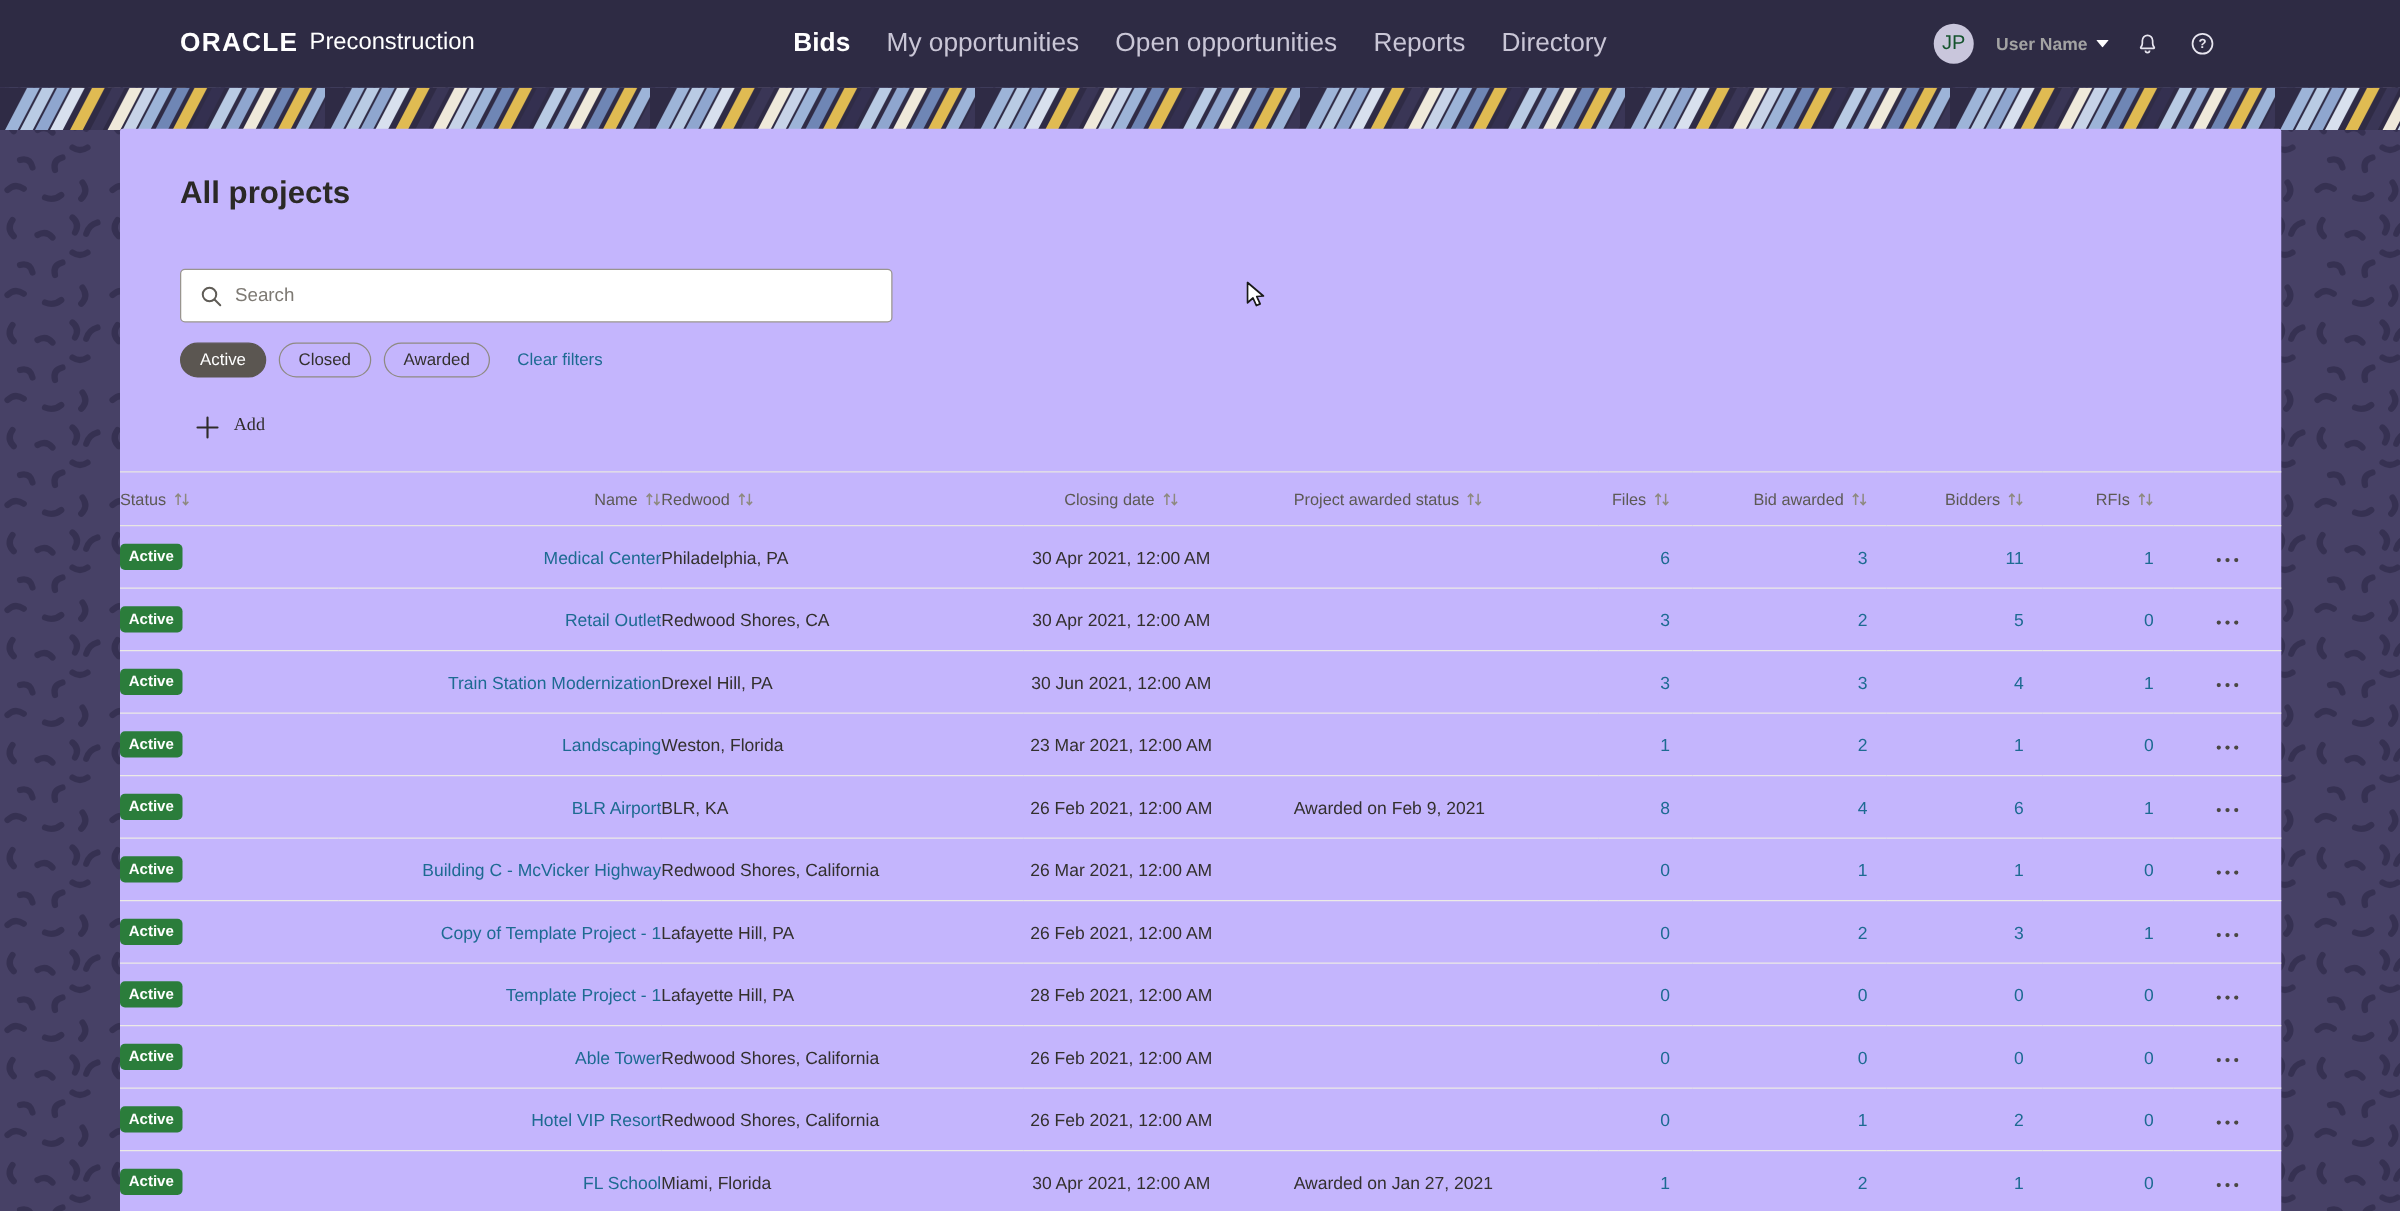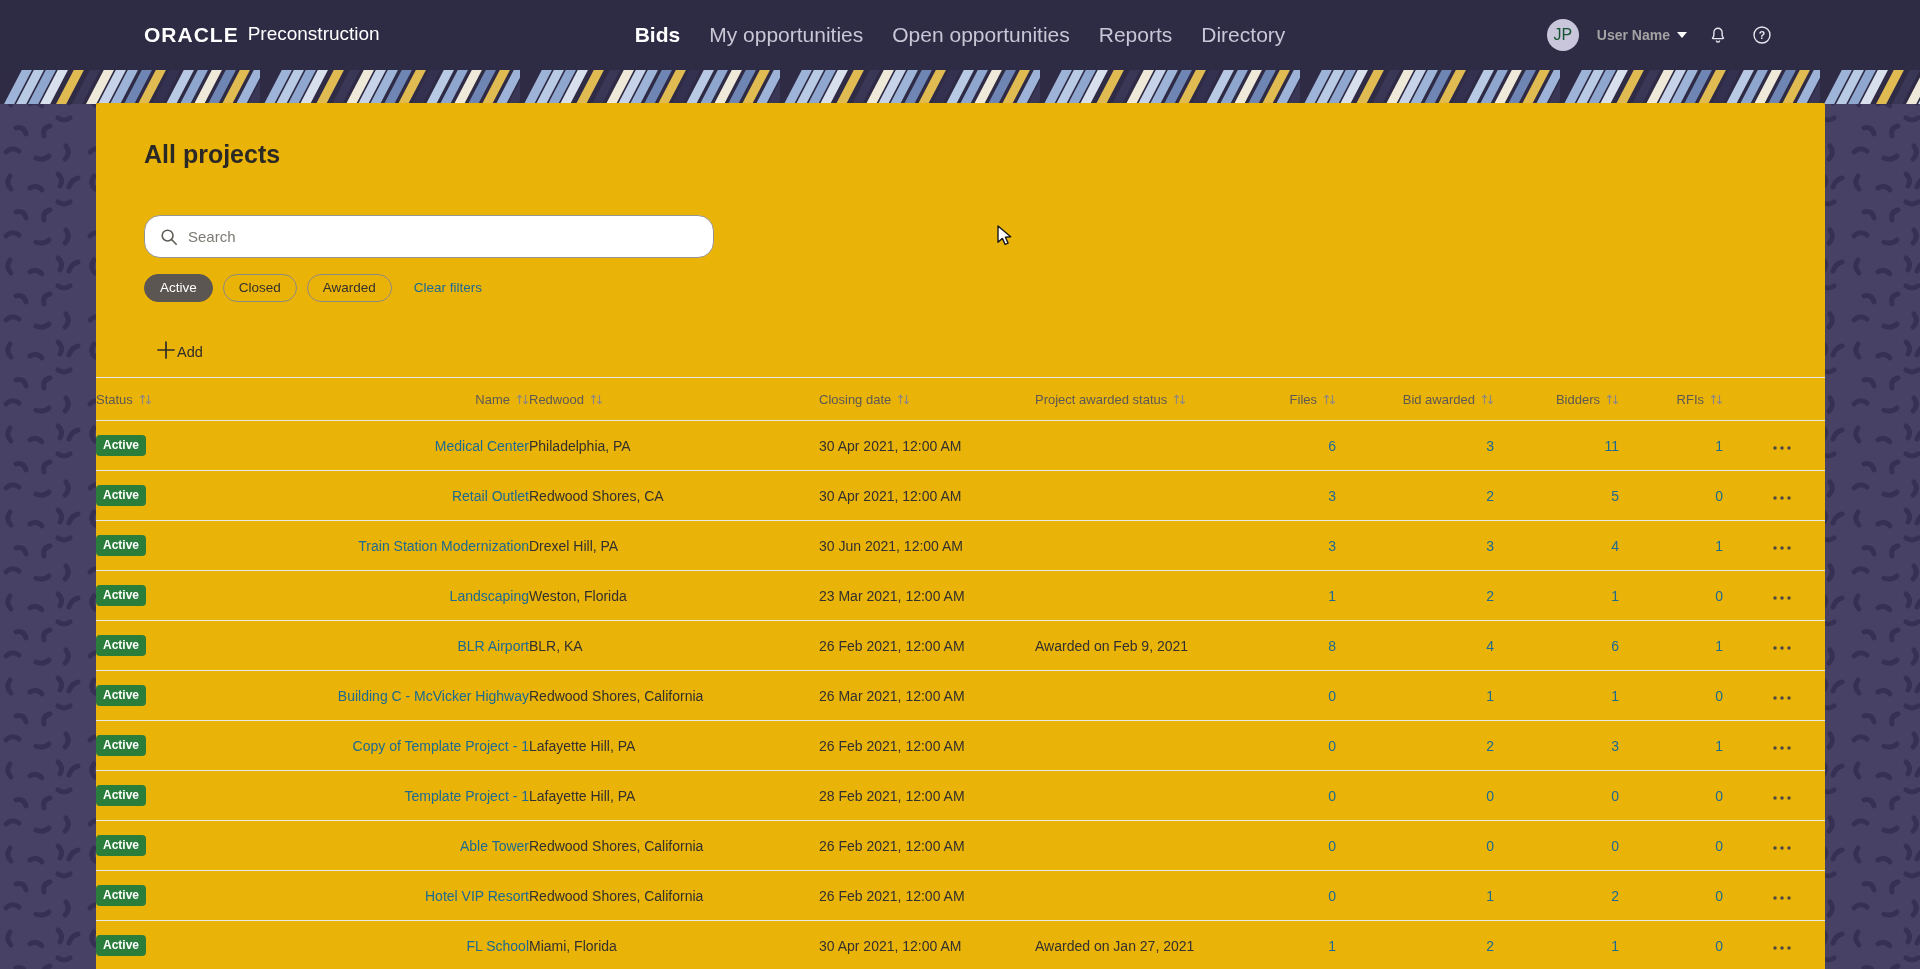--- a/index.html
+++ b/index.html
@@ -16,55 +16,55 @@
   .brand-product{color:#fff;font-size:19px;font-weight:400}
   .mainnav{position:absolute;left:50%;transform:translateX(-50%);display:flex;gap:29px;align-items:center;white-space:nowrap}
   .nav-item{color:#c9c6d6;font-size:21px;text-decoration:none;cursor:pointer}
   .nav-item.active{color:#fff;font-weight:700}
   .userarea{margin-left:auto;margin-right:145px;display:flex;align-items:center;gap:18px}
   .avatar{width:32px;height:32px;border-radius:50%;background:#c9c6dc;color:#14532d;font-size:16px;font-weight:400;display:flex;align-items:center;justify-content:center;cursor:pointer}
   .username{color:#a3a3a3;font-size:14px;font-weight:600;display:flex;align-items:center;gap:7px;cursor:pointer;white-space:nowrap}
   .iconbtn{background:none;border:none;cursor:pointer;display:flex;align-items:center;padding:2px}
 
   
-  .card{position:absolute;top:103px;left:96px;width:1729px;height:866px;background:#eab308;z-index:2;padding-top:36px;border-radius:2px 2px 0 0}
+  .card{position:absolute;top:103px;left:96px;width:1729px;height:866px;background:#c4b5fd;z-index:2;padding-top:36px;border-radius:2px 2px 0 0}
   .page-title{font-size:25px;font-weight:700;color:#2b2926;margin-left:48px;height:30px;line-height:30px}
 
-  .searchbox{margin:46px 0 0 48px;width:570px;height:43px;border:1px solid #99958e;border-radius:16px;background:#fff;display:flex;align-items:center}
+  .searchbox{margin:46px 0 0 48px;width:570px;height:43px;border:1px solid #99958e;border-radius:4px;background:#fff;display:flex;align-items:center}
   .searchbox svg{margin-left:15px;flex:none}
   .search-input{border:none;outline:none;flex:1;font-size:15px;color:#33302e;margin:0 10px;font-family:inherit;background:transparent}
   .search-input::placeholder{color:#7d7973}
 
   .filters{display:flex;align-items:center;margin:15px 0 0 48px;height:29px}
   .chips{display:flex;gap:10px}
   .chip{height:28px;padding:0 15px;border-radius:14px;border:1px solid #8e8a82;background:transparent;color:#33302e;font-size:13.5px;font-family:inherit;cursor:pointer}
   .chip-selected{background:#5b5651;border-color:#5b5651;color:#fff}
   .clear-filters{color:#1d6a92;font-size:13.5px;margin-left:22px;text-decoration:none;cursor:pointer}
 
   .addrow{margin:30px 0 0 60px;height:28px;display:flex}
-  .add-btn{display:flex;align-items:flex-end;gap:1px;background:none;border:none;font-size:14.5px;color:#2f2c29;font-family:Liberation Sans, sans-serif;cursor:pointer;padding:0}
+  .add-btn{display:flex;align-items:flex-start;gap:11px;background:none;border:none;font-size:14.5px;color:#2f2c29;font-family:Liberation Serif, serif;cursor:pointer;padding:0}
 
   
   .projects-table{border-collapse:collapse;table-layout:fixed;width:1729px;margin-top:17px}
   .projects-table col:nth-child(1){width:175px}
   .projects-table col:nth-child(2){width:258px}
   .projects-table col:nth-child(3){width:290px}
   .projects-table col:nth-child(4){width:165px}
   .projects-table col:nth-child(5){width:295px}
   .projects-table col:nth-child(6){width:75px}
   .projects-table col:nth-child(7){width:155px}
   .projects-table col:nth-child(8){width:125px}
   .projects-table col:nth-child(9){width:105px}
   .projects-table col:nth-child(10){width:86px}
   .projects-table thead th{height:43px;border-top:1px solid #e8e6e2;border-bottom:1px solid #e8e6e2;font-size:13px;font-weight:400;color:#5c5954;vertical-align:middle;cursor:pointer;white-space:nowrap;overflow:hidden}
   .projects-table tbody td{height:50px;border-bottom:1px solid #eceae6;font-size:14px;color:#33302e;vertical-align:middle;white-space:nowrap;overflow:hidden}
   .projects-table .col0{text-align:left;}
   .projects-table .col1{text-align:right}
   .projects-table .col2{text-align:left}
-  .projects-table .col3{text-align:left;padding-right:9px}
+  .projects-table .col3{text-align:center;padding-right:9px}
   .projects-table .col4{text-align:left;padding-left:51px}
   .projects-table .col5{text-align:right;padding-right:18px}
   .projects-table .col6{text-align:right;padding-right:15px}
   .projects-table .col7{text-align:right;padding-right:15px}
   .projects-table .col8{text-align:right;padding-right:16px}
   .projects-table .col9{text-align:center}
   .th-lab{margin-right:6px}
   .sort-icon{vertical-align:-2px}
   .badge{display:inline-block;background:#2b7d3b;color:#fff;font-size:12px;font-weight:700;padding:0 7px;height:21px;line-height:21px;border-radius:4px}
   .lnk{color:#1d6a92;text-decoration:none;cursor:pointer}

